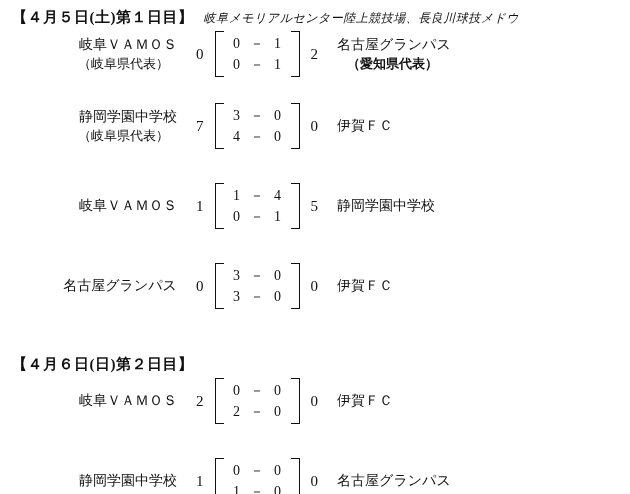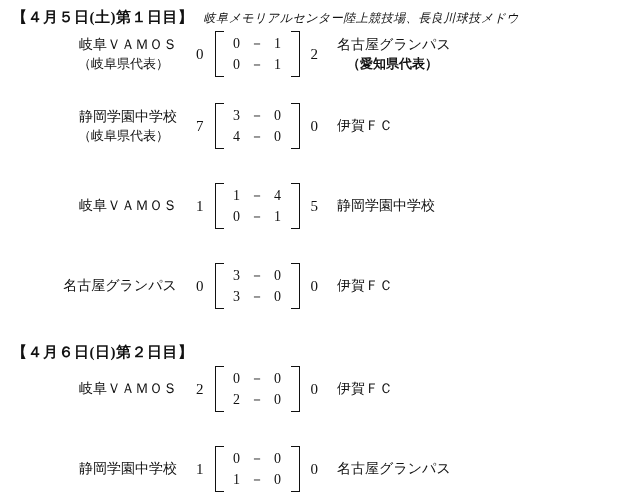--- a/index.html
+++ b/index.html
@@ -109,21 +109,21 @@
     font-size: 14px;
     line-height: 1.5;
     white-space: nowrap;
     text-align: center;
   }
   .half .sc { display: inline-block; width: 12px; text-align: center; }
   .half .dash { display: inline-block; width: 22px; text-align: center; }
   .gap-md { height: 26px; }
   .gap-lg { height: 34px; }
   .gap-xl { height: 30px; }
-  .day2-head { margin-top: 4px; align-items: center; }
+  .day2-head { margin-top: 16px; align-items: center; }
 </style>
 </head>
 <body>
 
 <div class="page">
 
   <div class="day-header">
     <span class="day-label">【４月５日(土)第１日目】</span>
     <span class="venue">岐阜メモリアルセンター陸上競技場、長良川球技メドウ</span>
   </div>

